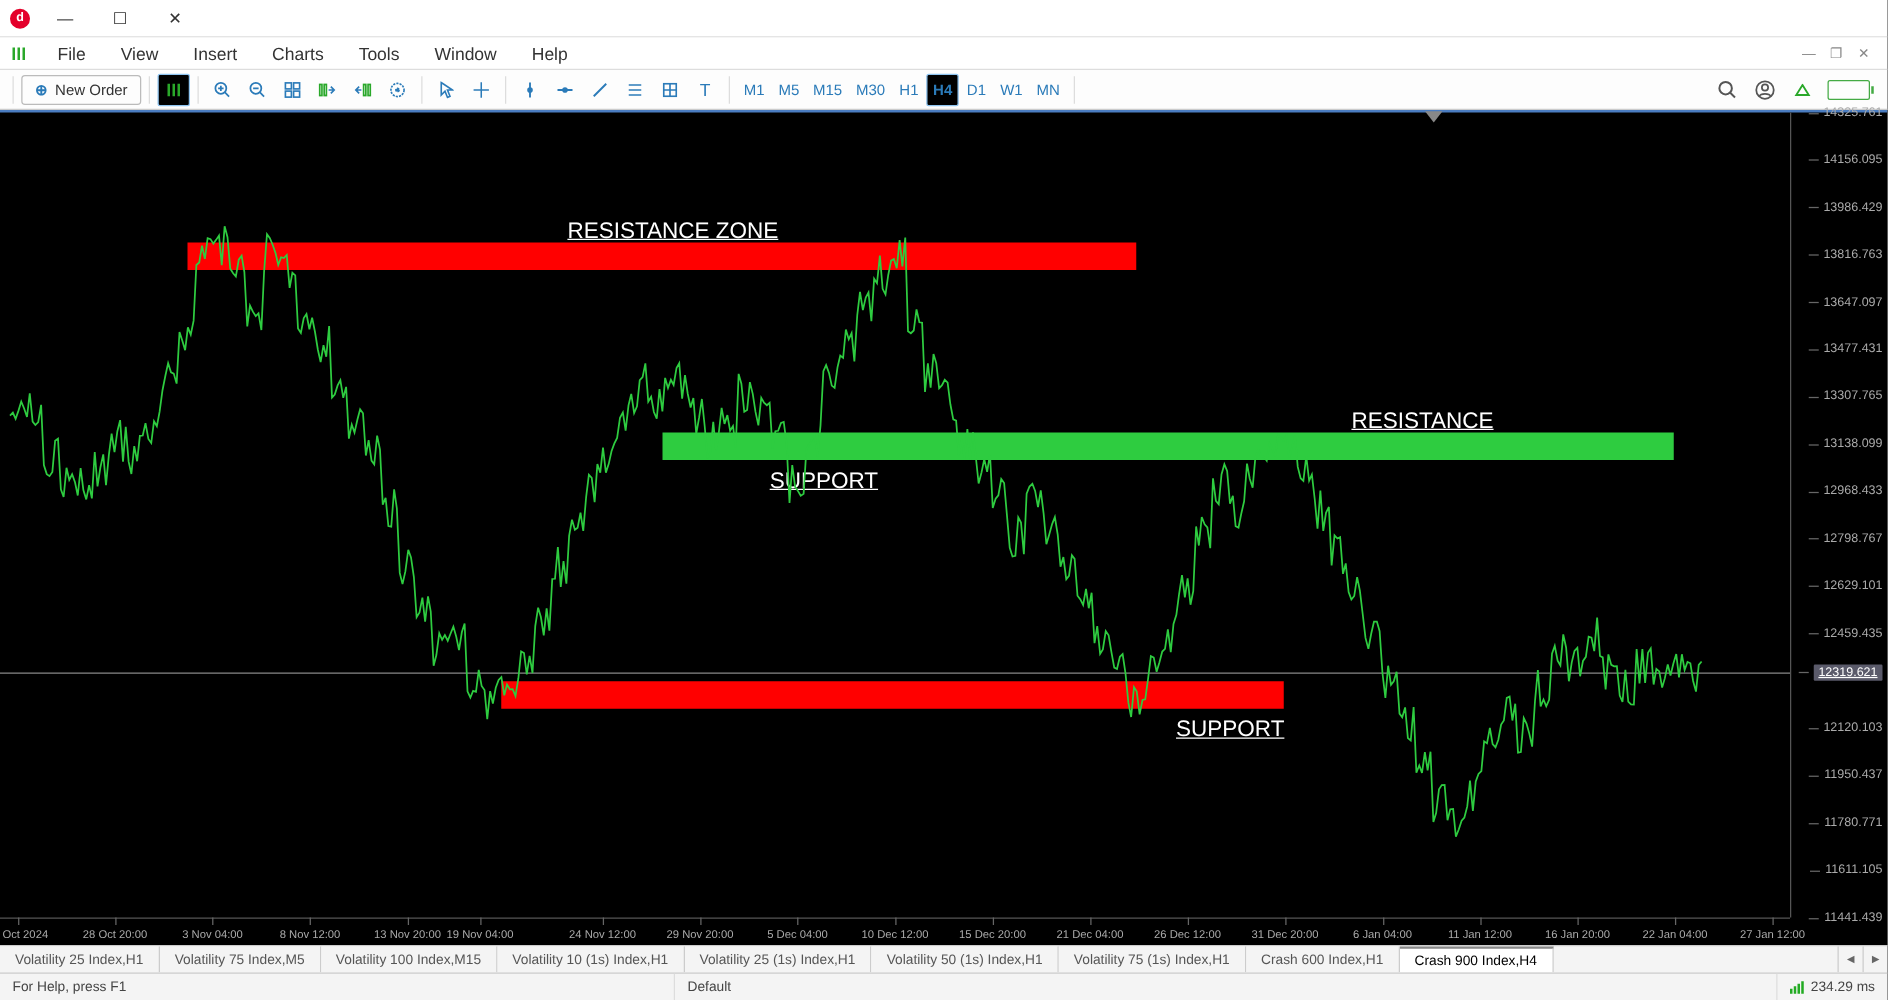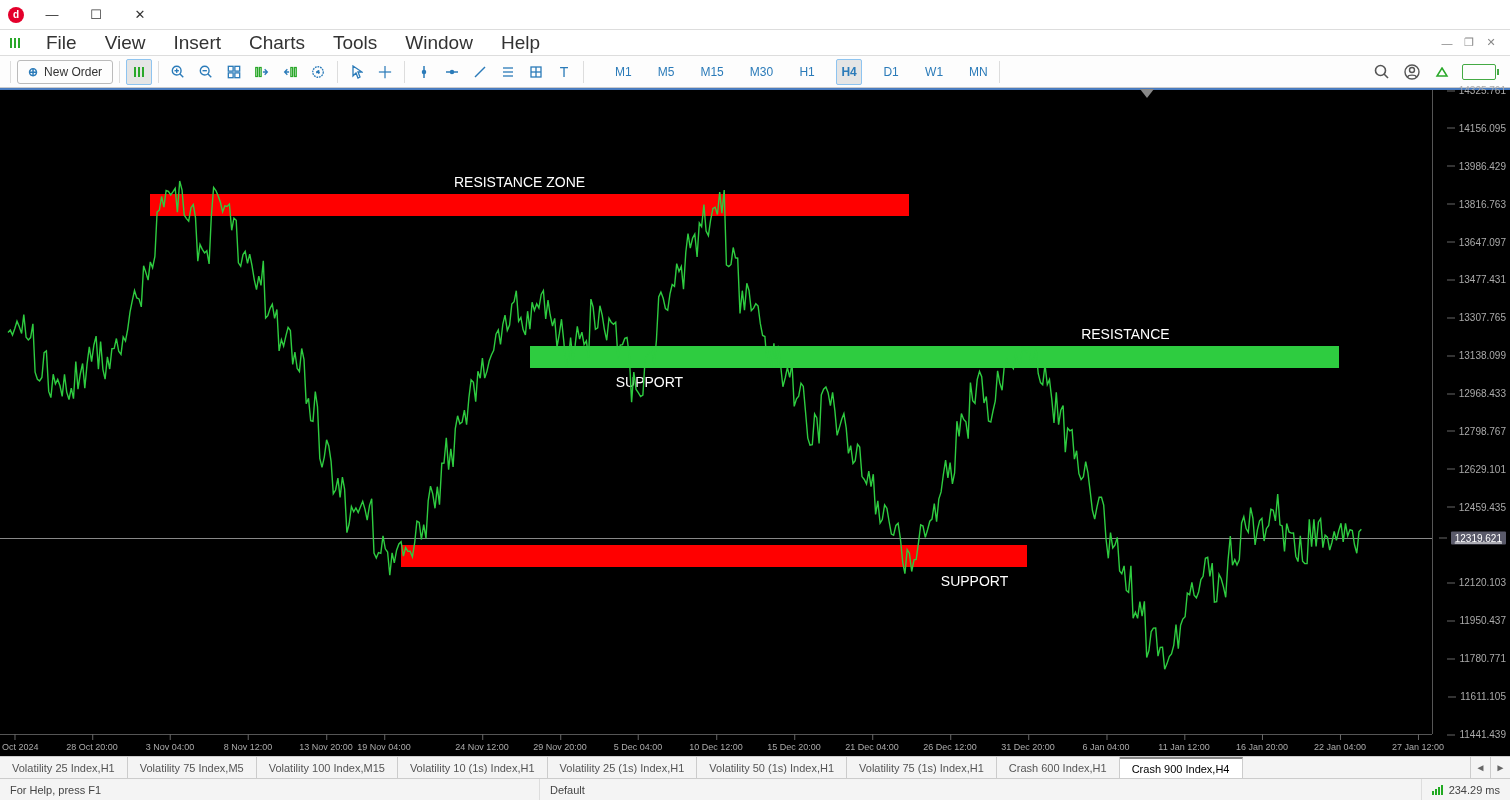--- a/index.html
+++ b/index.html
@@ -7,29 +7,29 @@
 
 
 .titlebar { height: 30px; background: #fff; display: flex; align-items: center; padding: 0 8px; border-bottom: 1px solid #ddd; }
 .titlebar .app-icon { width: 16px; height: 16px; border-radius: 50%; background: #e4002b; color: #fff; font-size: 10px; font-weight: bold; display: flex; align-items: center; justify-content: center; margin-right: 6px; }
 .titlebar .title { font-size: 12px; color: #333; flex: 1; }
 .titlebar .winbtn { width: 44px; height: 30px; display: flex; align-items: center; justify-content: center; color: #333; font-size: 13px; }
 
 
 .menubar { height: 26px; background: #fff; display: flex; align-items: center; padding: 0 6px; border-bottom: 1px solid #ddd; position: relative; }
 .menubar .mt-icon { width: 18px; height: 18px; margin-right: 8px; display: flex; align-items: center; justify-content: center; color: #2aa82a; font-weight: bold; font-size: 12px; }
-.menubar .menu-item { padding: 3px 14px; font-size: 19px; color: #333; cursor: default; }
+.menubar .menu-item { padding: 3px 14px; font-size: 14px; color: #333; cursor: default; }
 .menubar .mdi-controls { margin-left: auto; display: flex; gap: 8px; padding-right: 6px; }
 .menubar .mdi-controls span { width: 14px; height: 14px; font-size: 11px; color: #888; display: flex; align-items: center; justify-content: center; }
 
 
 .toolbar { height: 32px; background: #fdfdfd; display: flex; align-items: center; padding: 0 6px; border-bottom: 1px solid #ccc; gap: 2px; }
 .toolbar .sep { width: 1px; height: 22px; background: #ddd; margin: 0 4px; }
 .toolbar .tbtn { min-width: 26px; height: 26px; display: flex; align-items: center; justify-content: center; border: 1px solid transparent; border-radius: 2px; color: #2b7bb9; font-size: 12px; padding: 0 4px; cursor: default; }
-.toolbar .tbtn.active { background: #e5e5e5; border-color: #8ec4f0; font-weight: 600; }
+.toolbar .tbtn.active { background: #000000; border-color: #8ec4f0; font-weight: 600; }
 .toolbar .tbtn.text { font-size: 12px; color: #2b7bb9; }
 .toolbar .new-order { border: 1px solid #bbb; border-radius: 3px; padding: 2px 10px; display: flex; align-items: center; gap: 6px; font-size: 12px; color: #333; height: 24px; }
 .toolbar .new-order .plus { color: #2b7bb9; font-weight: bold; }
 .toolbar .right { margin-left: auto; display: flex; align-items: center; gap: 10px; padding-right: 8px; }
 .toolbar .right .ricon { width: 20px; height: 20px; display: flex; align-items: center; justify-content: center; color: #555; }
 .toolbar .battery { width: 34px; height: 16px; border: 1.5px solid #4a4; border-radius: 2px; position: relative; }
 .toolbar .battery::after { content: ""; position: absolute; right: -4px; top: 4px; width: 2px; height: 6px; background: #4a4; }
 
 
 .chart-wrap { flex: 1; background: #000; position: relative; border-top: 2px solid #4a7cc0; }
@@ -48,21 +48,21 @@
 
 
 .xaxis { position: absolute; left: 0; right: 78px; bottom: 0; height: 22px; border-top: 1px solid #555; background: #000; }
 .xaxis .xtick { position: absolute; bottom: 4px; font-size: 9px; color: #aaa; transform: translateX(-50%); white-space: nowrap; }
 .xaxis .xtick::before { content: ""; position: absolute; left: 50%; top: -8px; width: 1px; height: 6px; background: #666; }
 
 
 .zone { position: absolute; }
 .zone.red { background: #ff0000; }
 .zone.green { background: #2ecc40; }
-.zone-label { position: absolute; color: #fff; font-size: 14px; font-weight: 500; white-space: nowrap; }
+.zone-label { position: absolute; color: #fff; font-size: 18px; font-weight: 500; white-space: nowrap; text-decoration: underline; }
 
 
 .tri-marker { position: absolute; width: 0; height: 0; border-left: 7px solid transparent; border-right: 7px solid transparent; border-top: 9px solid #888; }
 
 
 .price-line { position: absolute; left: 0; right: 78px; height: 1px; background: #888; }
 
 
 .tabs { height: 22px; background: #f4f4f4; display: flex; align-items: stretch; border-top: 1px solid #ccc; font-size: 11px; overflow: hidden; }
 .tabs .tab { padding: 4px 12px; border-right: 1px solid #ccc; color: #555; background: #f4f4f4; white-space: nowrap; display: flex; align-items: center; }
@@ -214,21 +214,21 @@
         <line x1="2" y1="7" x2="12" y2="7"></line>
         <line x1="7" y1="2" x2="7" y2="12"></line>
       </svg>
   </div>
   <div class="tbtn">
     <svg width="12" height="14" viewBox="0 0 12 14" fill="#2b7bb9">
         <text x="6" y="12" text-anchor="middle" font-size="14" font-family="serif">T</text>
       </svg>
   </div>
   <div class="sep"></div>
-  <div id="timeframe-buttons" style="display:flex; gap:16px;margin-left:20px;">
+  <div id="timeframe-buttons" style="display:flex; gap:1px;">
       <div class="tbtn text">M1</div>
       <div class="tbtn text">M5</div>
       <div class="tbtn text">M15</div>
       <div class="tbtn text">M30</div>
       <div class="tbtn text">H1</div>
       <div class="tbtn text active">H4</div>
       <div class="tbtn text">D1</div>
       <div class="tbtn text">W1</div>
       <div class="tbtn text">MN</div>
     </div>

